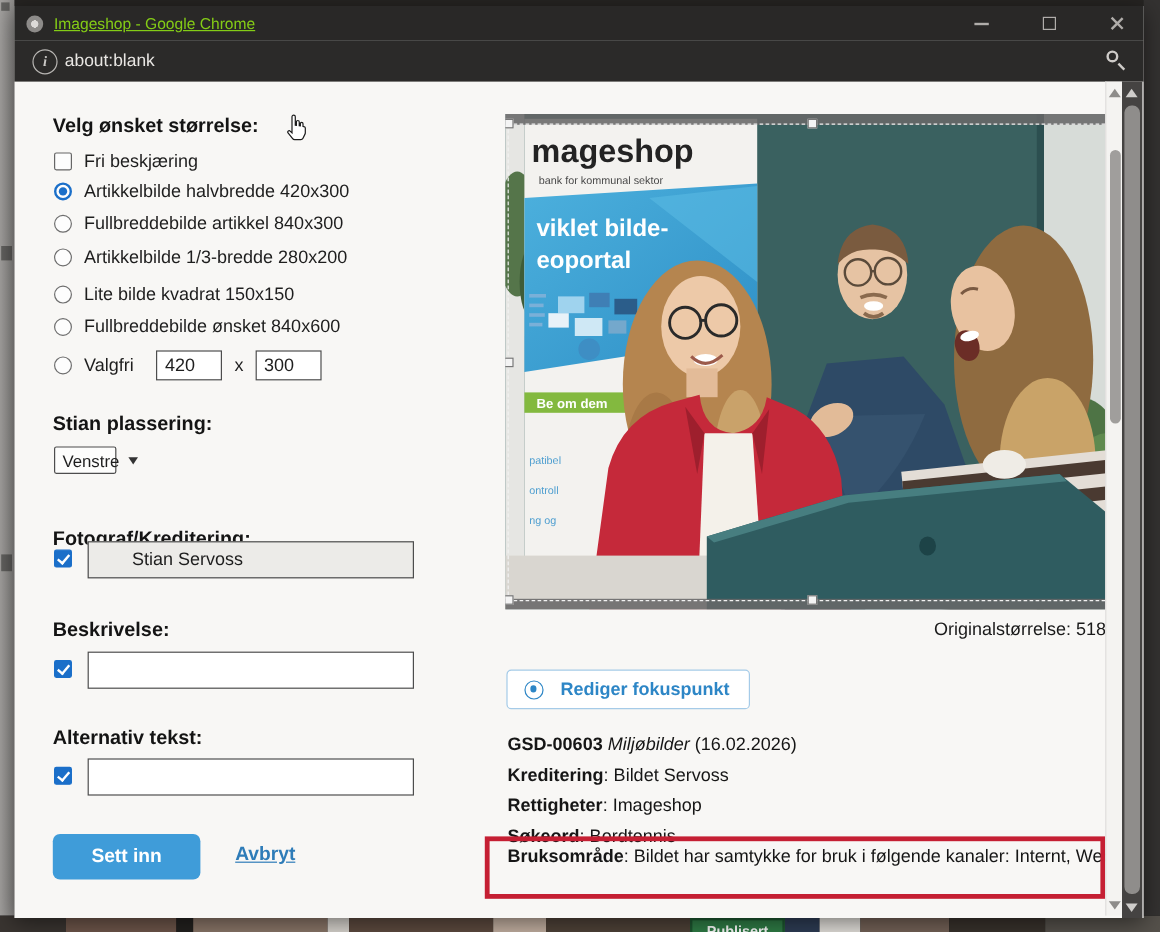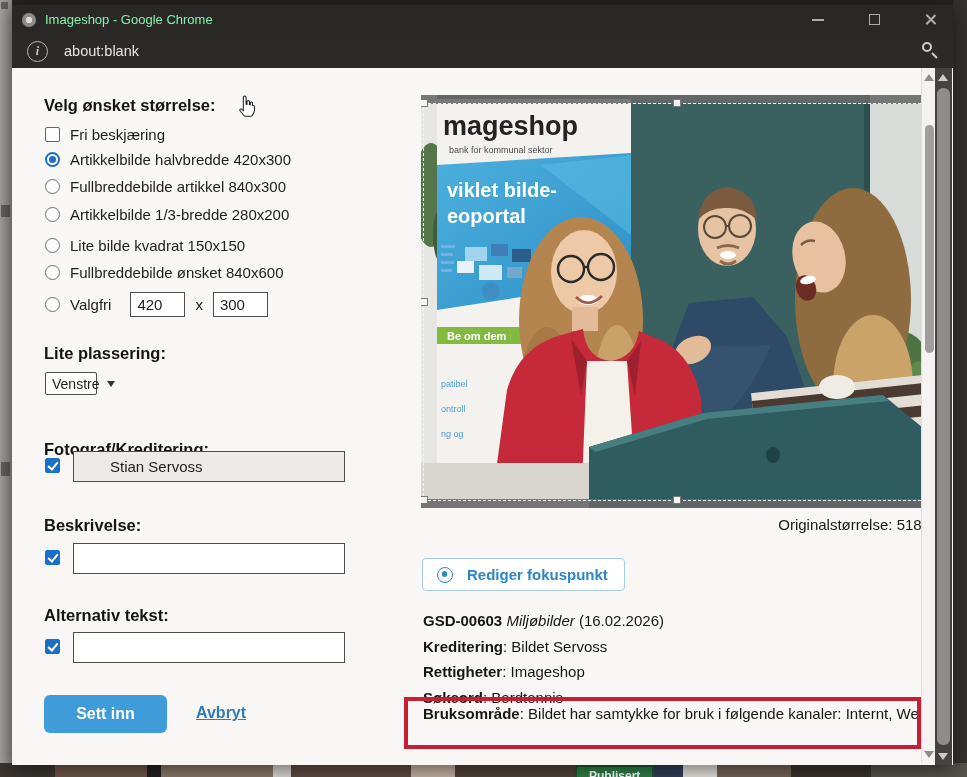--- a/index.html
+++ b/index.html
@@ -26,36 +26,36 @@
     background:#2f7d46; border:2px solid #1d5730; border-bottom:none; color:#fff;
     font-size:12px; font-weight:bold; overflow:hidden; }
 
   
   #win { position:absolute; left:12px; top:5px; width:941px; height:760px;
     background:#f8f7f5; box-shadow:0 4px 18px rgba(0,0,0,.5); }
   #titlebar { position:absolute; left:0; top:0; width:941px; height:29px;
     background:#292827; display:flex; align-items:center; padding-left:10px; }
   .chrome-ico { width:14px; height:14px; border-radius:50%;
     background:radial-gradient(circle at 50% 50%, #dcdad8 0 30%, #8d8b89 32% 100%); flex:none; }
-  #titlebar .ttl { color:#86efac; font-size:13px; margin-left:9px; white-space:nowrap; }
+  #titlebar .ttl { color:#84cc16; font-size:13px; margin-left:9px; white-space:nowrap;text-decoration:underline; }
   .win-ctrls { position:absolute; right:6px; top:0; height:29px; display:flex; align-items:center; gap:30px; padding-right:4px; }
   .wc { width:26px; height:22px; display:flex; align-items:center; justify-content:center; }
   .ic-min { width:12px; height:2px; background:#b0adaa; }
   .ic-max { width:11px; height:11px; border:1.5px solid #b0adaa; }
   .ic-close { position:relative; width:13px; height:13px; }
   .ic-close::before,.ic-close::after { content:""; position:absolute; left:6px; top:0;
     width:1.6px; height:13px; background:#b0adaa; }
   .ic-close::before { transform:rotate(45deg);} .ic-close::after { transform:rotate(-45deg);}
 
   #addressbar { position:absolute; left:0; top:29px; width:941px; height:34px;
     background:#2b2a29; display:flex; align-items:center; }
   .info-ico { width:21px; height:21px; border-radius:50%; margin-left:15px; flex:none;
     border:1.5px solid #b8b6b3; color:#cbc9c6; font-size:12px; font-weight:bold;
     display:flex; align-items:center; justify-content:center; font-family:"Liberation Serif",serif; font-style:italic; }
-  #addressbar .url { color:#e8e6e3; font-size:14.5px; margin-left:16px; }
+  #addressbar .url { color:#e8e6e3; font-size:14.5px; margin-left:6px; }
   .mag-ico { position:absolute; right:14px; top:8px; width:17px; height:17px; }
   .mag-ico .lens { position:absolute; left:0; top:0; width:10px; height:10px;
     border:2px solid #cfccc9; border-radius:50%; }
   .mag-ico .hdl { position:absolute; left:10px; top:10px; width:7px; height:2px;
     background:#cfccc9; transform:rotate(45deg); transform-origin:0 50%; }
 
   
   .h1 { position:absolute; font-size:16.5px; font-weight:bold; color:#141414; }
   .lbl { font-size:15px; color:#1e1e1e; }
   .row { position:absolute; display:flex; align-items:center; gap:10px; }
@@ -209,21 +209,21 @@
     <div class="lbl">Fullbreddebilde ønsket 840x600</div>
   </div>
   <div class="row" style="left:45px;top:292px;">
     <div class="radio"></div>
     <div class="lbl">Valgfri</div>
     <input class="numbox" style="margin-left: 9px;" value="420">
     <div class="lbl">x</div>
     <input class="numbox" value="300" style="">
   </div>
 
-  <div class="h1" style="left:44px;top:344px;">Lite plassering:</div>
+  <div class="h1" style="left:44px;top:344px;">Stian plassering:</div>
   <div class="selbox" style="left:45px;top:372px;">
     <div class="val">Venstre</div>
     <div class="chev"></div>
   </div>
 
   <div class="h1" style="left:44px;top:440px;">Fotograf/Kreditering:</div>
   <div class="chk on" style="position:absolute;left:45px;top:458px;"></div>
   <input class="txtbox gray" style="left: 73px; top: 451px;" value="Stian Servoss">
 
   <div class="h1" style="left:44px;top:516px;">Beskrivelse:</div>

